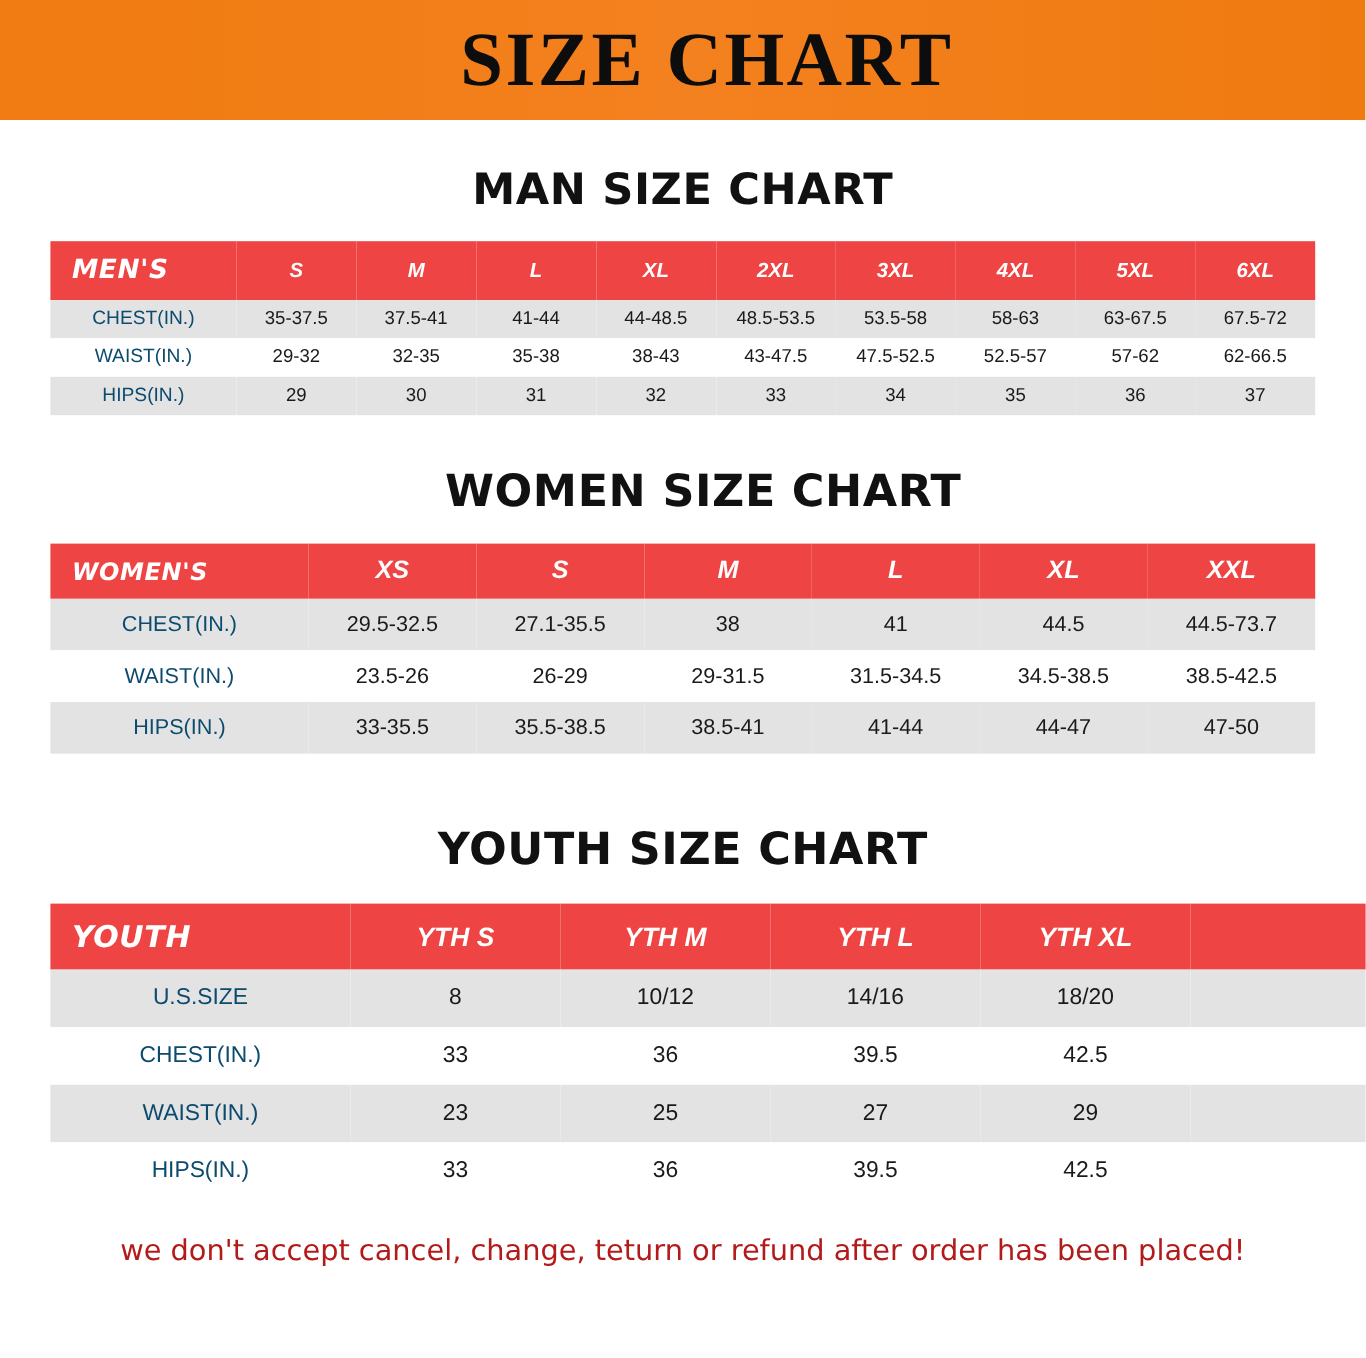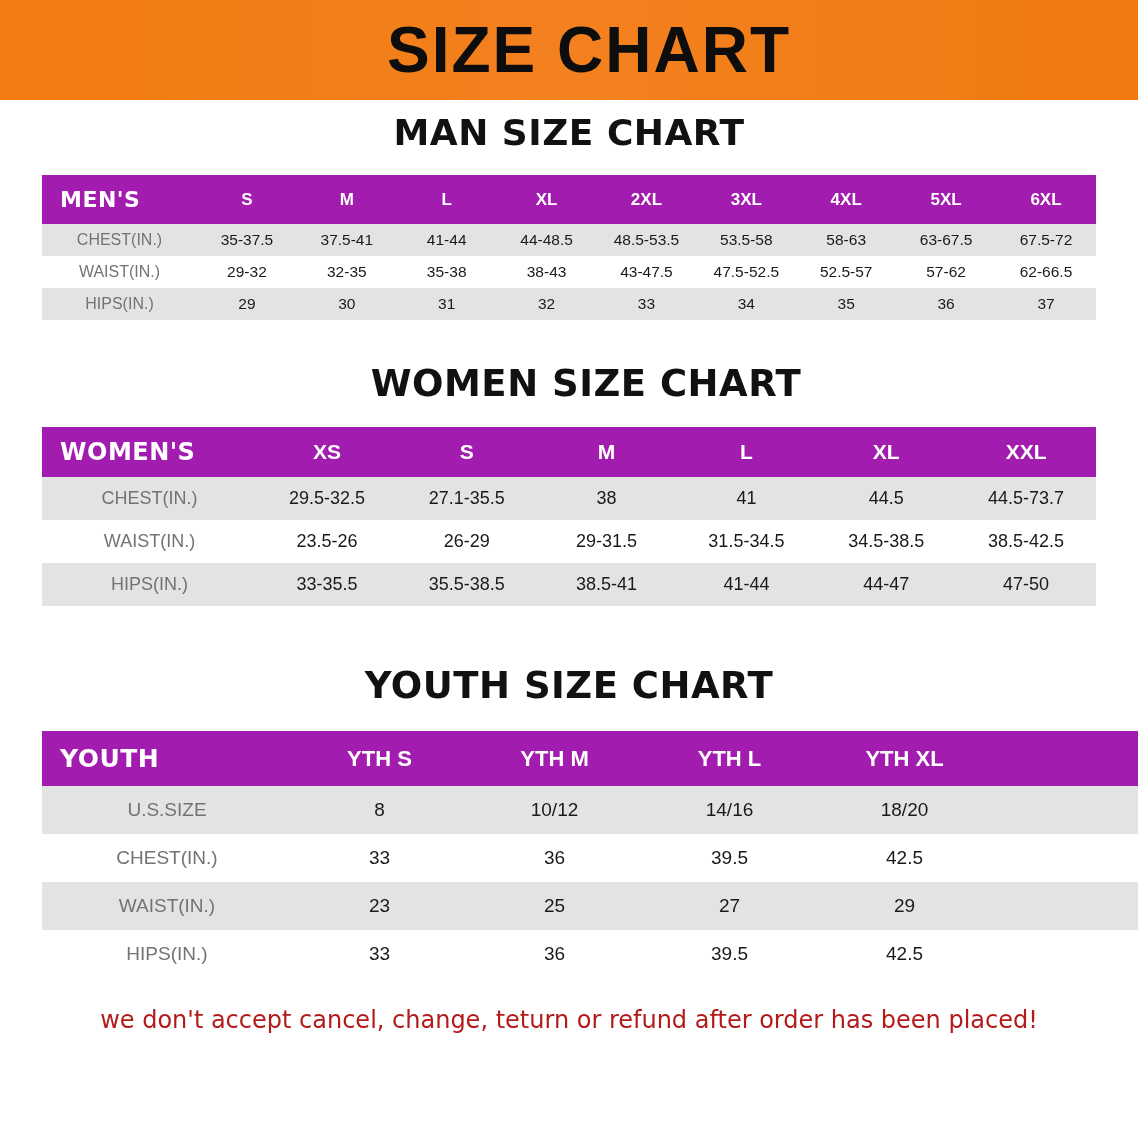--- a/index.html
+++ b/index.html
@@ -18,87 +18,88 @@
 
   
   .banner {
     height: 100px;
     background: linear-gradient(90deg, #f07c13 0%, #f07c13 12%, #f4811f 50%, #ef7a10 100%);
     display: flex;
     align-items: center;
     justify-content: center;
   }
   .banner-title {
-    font-family: Liberation Sans, sans-serif;
+    font-family: Liberation Serif, serif;
     font-weight: 700;
     font-size: 64px;
     letter-spacing: 2px;
     color: #0d0d0d;
     line-height: 1;
     margin-left: 40px;
   }
 
   
   .section-title {
     text-align: center;
     font-family: "DejaVu Sans", sans-serif;
     font-weight: 700;
     font-size: 36px;
     color: #111;
     letter-spacing: 0.5px;
   }
-  .section-title.man    { margin: 12px 0 22px 0; }
+  .section-title.man    { margin: 38px 0 22px 0; }
   .section-title.women  { margin: 42px 0 22px 0; font-size: 37px; padding-left: 34px;}
   .section-title.youth  { margin: 58px 0 24px 0; font-size: 37px;}
 
   
   .table-wrap {
     margin: 0 42px;
   }
   table {
     width: 100%;
     border-collapse: collapse;
     table-layout: fixed;
   }
   thead th {
-    background: #a21caf;
+    background: #ef4444;
     color: #ffffff;
     font-weight: 700;
     padding: 12px 2px;
     text-align: center;
+    font-style: italic;
   }
   thead th.rowlabel {
     text-align: left;
     padding-left: 18px;
     font-family: "DejaVu Sans", sans-serif;
     letter-spacing: 0.5px;
   }
   tbody td {
     text-align: center;
     padding: 7px 2px;
     font-size: 16px;
     color: #1a1a1a;
   }
   tbody td.rowlabel {
     text-align: center;
-    color: #737373;
+    color: #0c4a6e;
   }
   tbody tr.alt td { background: #e3e3e3; }
   tbody tr.plain td { background: #ffffff; }
 
   
   #men-table thead th { font-size: 17px; }
   #men-table thead th.rowlabel { font-size: 22px; }
   #men-table tbody td { font-size: 15.5px; }
   #men-table tbody td.rowlabel { font-size: 16px; }
   #men-table col.first { width: 155px; }
 
   
   #women-table thead th { font-size: 21px; }
-  #women-table thead th.rowlabel { font-size: 24px; }
+  #women-table thead th.rowlabel { font-size: 20px; }
   #women-table tbody td { font-size: 18px; }
   #women-table tbody td.rowlabel { font-size: 18px; }
   #women-table thead th, #women-table tbody td { padding-top: 11px; padding-bottom: 11px; }
   #women-table col.first { width: 215px; }
 
   
   #youth-table thead th { font-size: 22px; }
   #youth-table thead th.rowlabel { font-size: 25px; }
   #youth-table tbody td { font-size: 19px; }
   #youth-table tbody td.rowlabel { font-size: 19px; }

